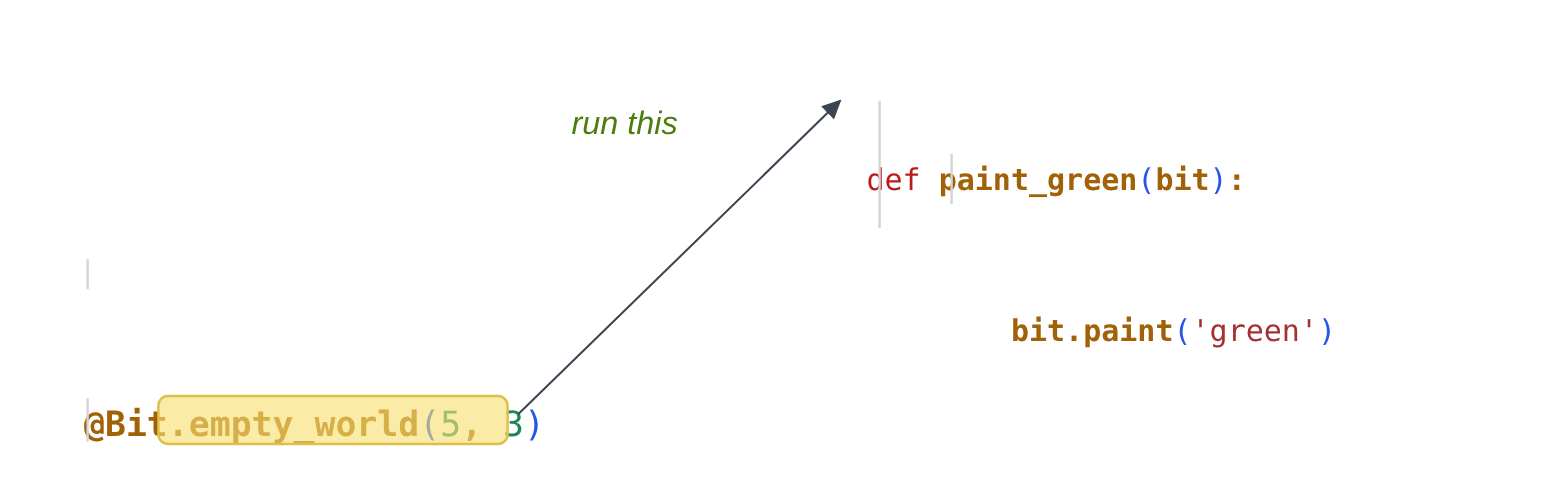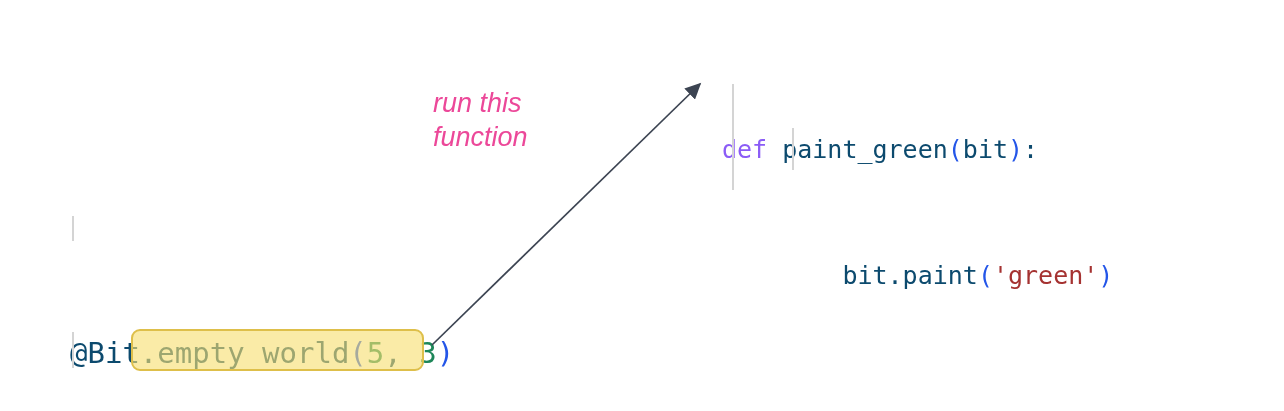--- a/index.html
+++ b/index.html
@@ -12,49 +12,49 @@
     font-family: "Liberation Sans", sans-serif;
   }
   .code {
     position: absolute;
     font-family: "DejaVu Sans Mono", "Liberation Mono", monospace;
     white-space: pre;
     color: #141414;
   }
   .code-right { left: 722px; top: 45px;  font-size: 25px; line-height: 42px; }
   .code-left  { left: 70px;  top: 246px; font-size: 29px; line-height: 43px; }
-  .tok-kw  { color: #8b5cf6; }
+  .tok-kw  { color: #b91c1c; }
   .tok-pr  { color: #2456e8; }
   .tok-num { color: #1d8659; }
   .tok-st  { color: #a53231; }
-  .tok-pl  { color: #0c4a6e; }
+  .tok-pl  { color: #a16207; font-weight: bold; }
   .guide {
     position: absolute;
     width: 2px;
     background: #d4d4d4;
   }
   .highlight-box {
     position: absolute;
     left: 131px; top: 329px;
     width: 293px; height: 42px;
     box-sizing: border-box;
     background: rgba(247, 222, 113, 0.62);
     border: 2px solid #debf4a;
     border-radius: 9px;
     pointer-events: none;
   }
   .annotation-label {
     position: absolute;
     left: 433px; top: 86px;
     width: 175px;
-    text-align: left;
+    text-align: center;
     font-style: italic;
     font-size: 27px;
     line-height: 34px;
-    color: #ec4899;
+    color: #4d7c0f;
   }
   .arrow-svg {
     position: absolute;
     left: 0; top: 0;
     width: 1284px; height: 411px;
     pointer-events: none;
   }
 </style>
 </head>
 <body>
@@ -83,16 +83,15 @@
     <defs>
       <marker id="ah" markerWidth="11" markerHeight="9" refX="8.5" refY="4.5" orient="auto">
         <path d="M0,0 L9.5,4.5 L0,9 z" fill="#3c4452"></path>
       </marker>
     </defs>
     <line x1="432" y1="345" x2="700" y2="84" stroke="#3c4452" stroke-width="1.7" marker-end="url(#ah)"></line>
   </svg>
 
   <div class="annotation-label">
     <div>run this</div>
-    <div>function</div>
   </div>
 
 </div>
 
 </body></html>

